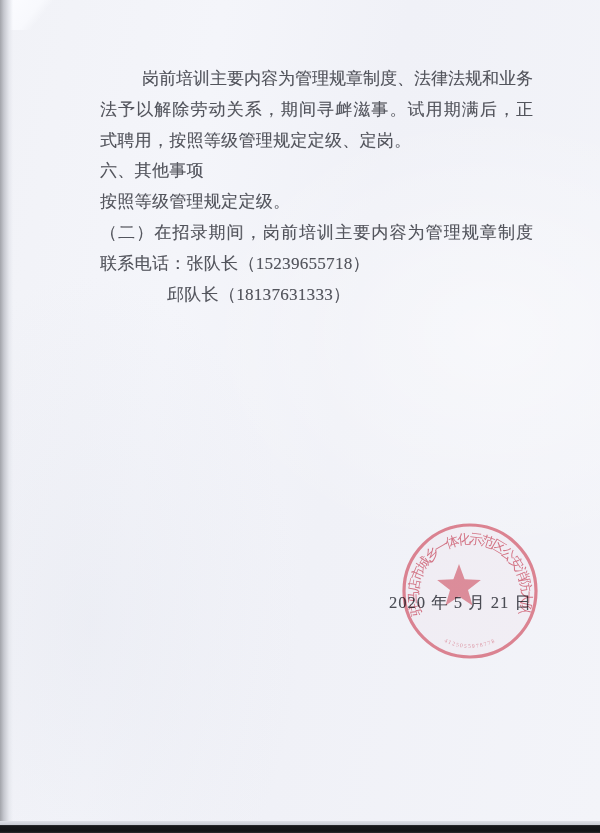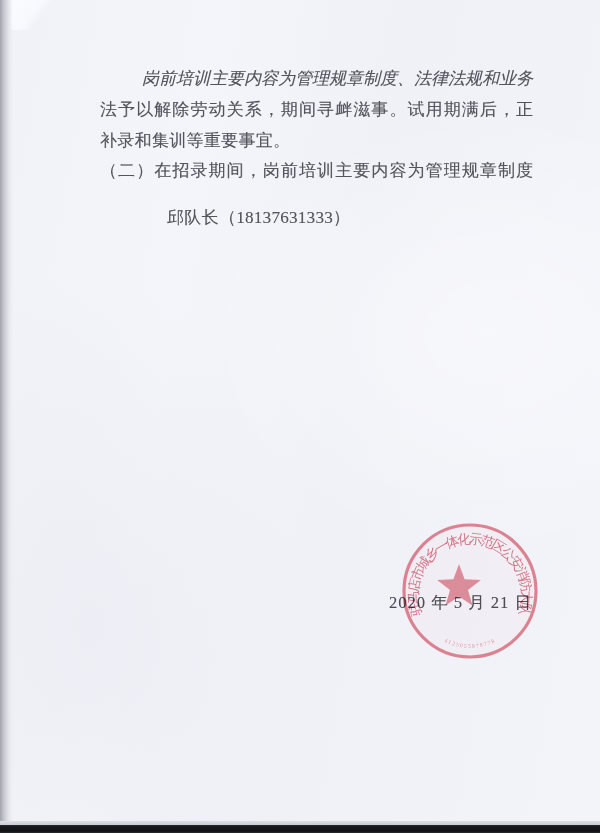--- a/index.html
+++ b/index.html
@@ -14,22 +14,22 @@
     background:linear-gradient(90deg,#a2a4aa 0,#c6c8cf 30%,#e6e8ee 70%,rgba(240,241,247,0) 100%);}
   .edge-bottom{position:absolute;left:0;bottom:0;width:100%;height:12px;
     background:linear-gradient(180deg,#dfe1e8 0,#c9ccd4 32%,#17181b 38%,#121316 85%,#2a2b2f 100%);}
   .corner-fold{position:absolute;left:10px;top:0;width:62px;height:30px;
     background:linear-gradient(128deg,#fbfcff 0,#f8f9fd 38%,rgba(244,245,250,0) 52%);}
   
   .textblock{position:absolute;left:100px;top:64px;width:433px;color:#53555d;
     text-shadow:0.3px 0.3px 0.6px rgba(83,85,93,0.38);}
   .t-line{height:30.8px;line-height:30.8px;font-size:17px;letter-spacing:0.3px;white-space:nowrap;}
   .just{white-space:normal;text-align:justify;text-align-last:justify;letter-spacing:0;}
-  .ind1{padding-left:42px;font-style:italic;}
-  .ind2{padding-left:67px;margin-top:16px;}
+  .ind1{padding-left:42px;}
+  .ind2{padding-left:67px;}
   
   .dateline{position:absolute;left:389px;top:592px;font-size:16.5px;letter-spacing:1px;
     color:#4b4d55;text-shadow:0.3px 0.3px 0.6px rgba(75,77,85,0.35);white-space:nowrap;text-align:center;}
   
   .seal{position:absolute;left:395px;top:516px;width:150px;height:155px;
     mix-blend-mode:multiply;opacity:0.93;filter:blur(0.35px);}
   .seal text{font-family:"Liberation Serif","DejaVu Serif",serif;}
   .seal .arcchar{font-size:13.5px;fill:#dd7080;}
   .seal .code{font-size:5.6px;letter-spacing:1.3px;fill:#e794a0;}
 </style>
@@ -37,22 +37,25 @@
 <body>
 
 <div class="page">
 
   <div class="corner-fold"></div>
   <div class="edge-left"></div>
 
   <div class="textblock">
     <div class="t-line just ind1">岗前培训主要内容为管理规章制度、法律法规和业务</div>
     <div class="t-line just">法予以解除劳动关系，期间寻衅滋事。试用期满后，正</div>
-    <div class="t-line">补录和集训等重要事宜。</div>
+    <div class="t-line">式聘用，按照等级管理规定定级、定岗。</div>
+    <div class="t-line">六、其他事项</div>
+    <div class="t-line">按照等级管理规定定级。</div>
     <div class="t-line just">（二）在招录期间，岗前培训主要内容为管理规章制度</div>
+    <div class="t-line">联系电话：张队长（15239655718）</div>
     <div class="t-line ind2">邱队长（18137631333）</div>
   </div>
 
   <div class="dateline">2020 年 5 月 21 日</div>
 
   <svg class="seal" viewBox="0 0 150 155">
     <circle cx="75" cy="75" r="66" fill="rgba(238,160,170,0.05)" stroke="#e5808d" stroke-width="3.2"></circle>
     <polygon points="64,48 69.6,63.3 85.9,63.9 73,73.9 77.5,89.6 64,80.5 50.5,89.6 55,73.9 42.1,63.9 58.4,63.3" fill="#e37c88" opacity="0.88"></polygon>
     <g id="seal-arc">
         <text x="24.5" y="92.1" text-anchor="middle" transform="rotate(-104.0 24.5 92.1)" class="arcchar">驻</text>

